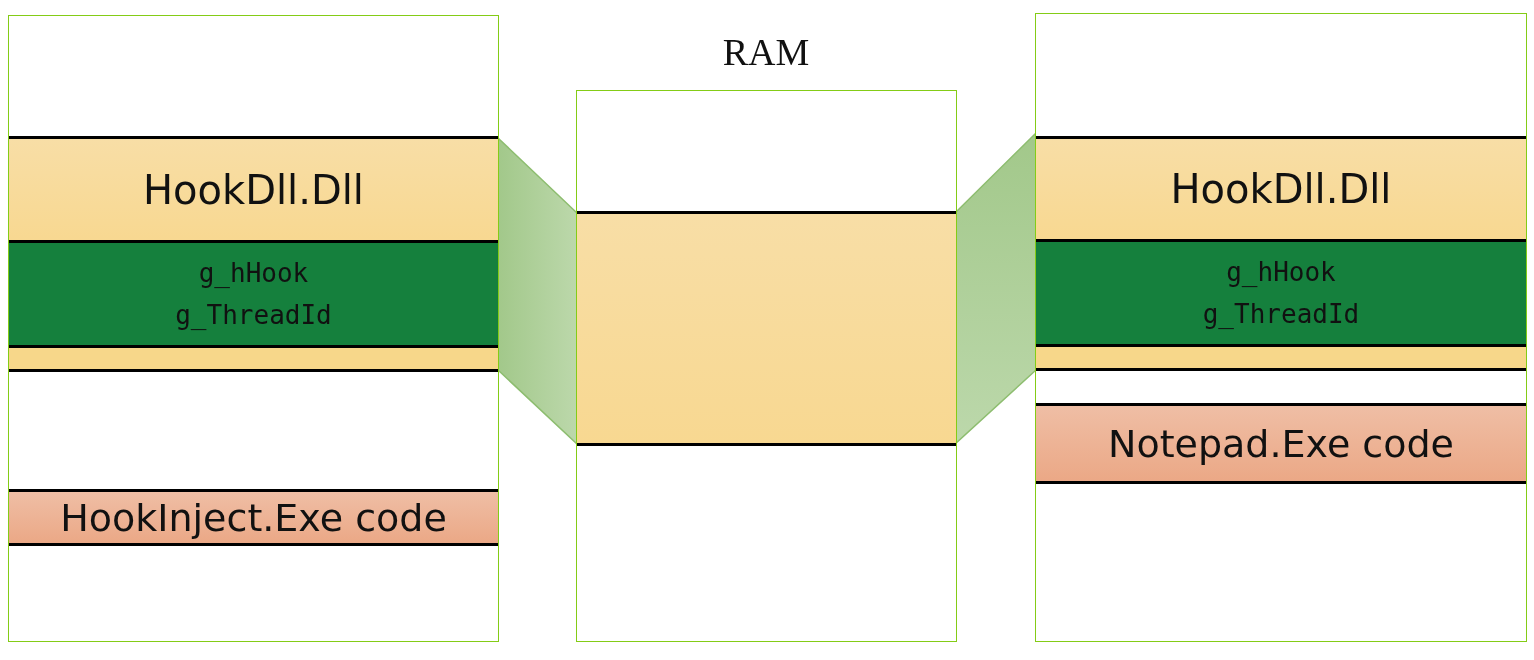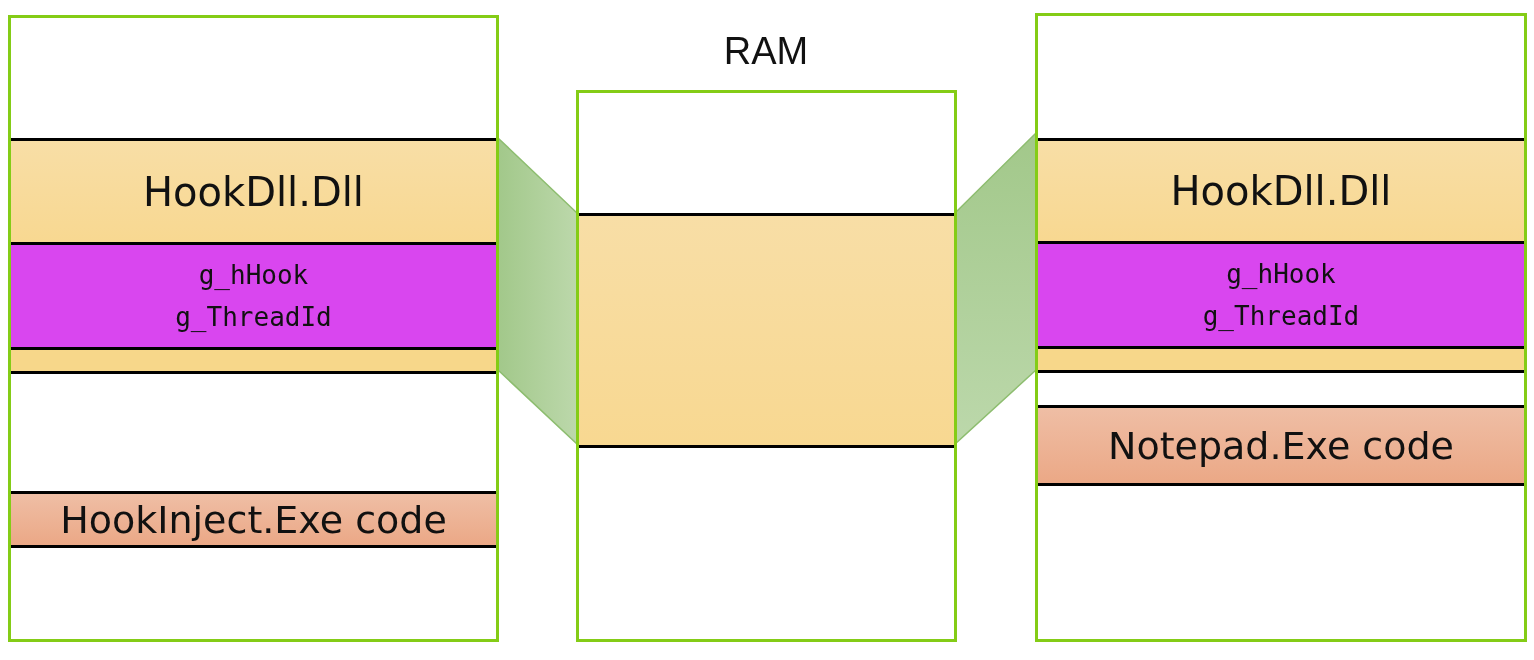--- a/index.html
+++ b/index.html
@@ -1,30 +1,30 @@
 <!DOCTYPE html>
 <html><head>
 <meta charset="utf-8">
 <style>
   html, body { margin: 0; padding: 0; background: #ffffff; }
   body { width: 1534px; height: 660px; position: relative; overflow: hidden;
          font-family: "Liberation Sans", "DejaVu Sans", sans-serif; }
-  .box { position: absolute; border: 3px solid #84cc16; background: #fff; box-sizing: border-box; }
+  .box { position: absolute; border: 1px solid #84cc16; background: #fff; box-sizing: border-box; }
   .band { position: absolute; left: 0; right: 0; box-sizing: border-box;
           display: flex; align-items: center; justify-content: center; flex-direction: column;
           color: #111; }
   .dll { background: linear-gradient(#f8dea6, #f8d891); border-top: 3px solid #000; border-bottom: 3px solid #000; }
-  .vars { background: #d946ef; border-bottom: 3px solid #000; }
+  .vars { background: #15803d; border-bottom: 3px solid #000; }
   .strip { background: #f7d78a; border-bottom: 3px solid #000; }
   .code { background: linear-gradient(#efbea5, #eba886); border-top: 3px solid #000; border-bottom: 3px solid #000; }
   .big { font-size: 40px; font-family: "DejaVu Sans", sans-serif; letter-spacing: 0px; }
   .mono { font-size: 26px; font-family: "DejaVu Sans Mono", monospace; line-height: 42px; }
   .code .big { font-size: 38px; }
   .ram-title { position: absolute; left: 577px; width: 378px; top: 30px; text-align: center;
-               font-size: 38px; font-family: Liberation Sans, sans-serif; color: #111; }
+               font-size: 38px; font-family: Liberation Serif, serif; color: #111; }
   svg.conn { position: absolute; left: 0; top: 0; }
 </style>
 </head>
 <body>
 
 <svg class="conn" width="1534" height="660">
   <defs>
     <linearGradient id="gL" x1="0" y1="0" x2="1" y2="0">
       <stop offset="0" stop-color="#a2c88a"></stop>
       <stop offset="1" stop-color="#bcd8ab"></stop>

